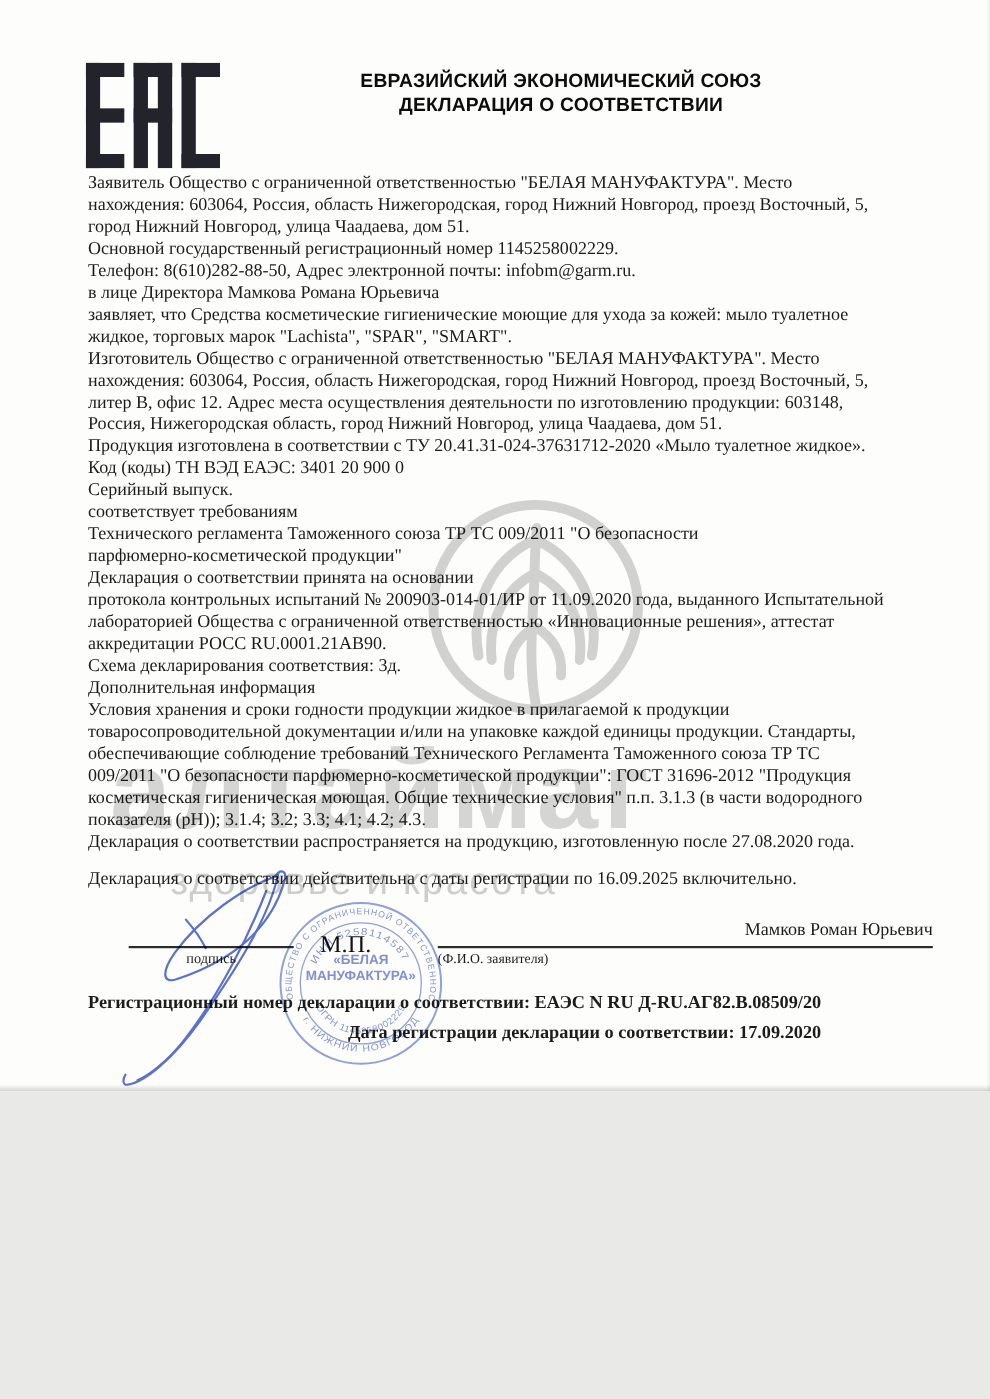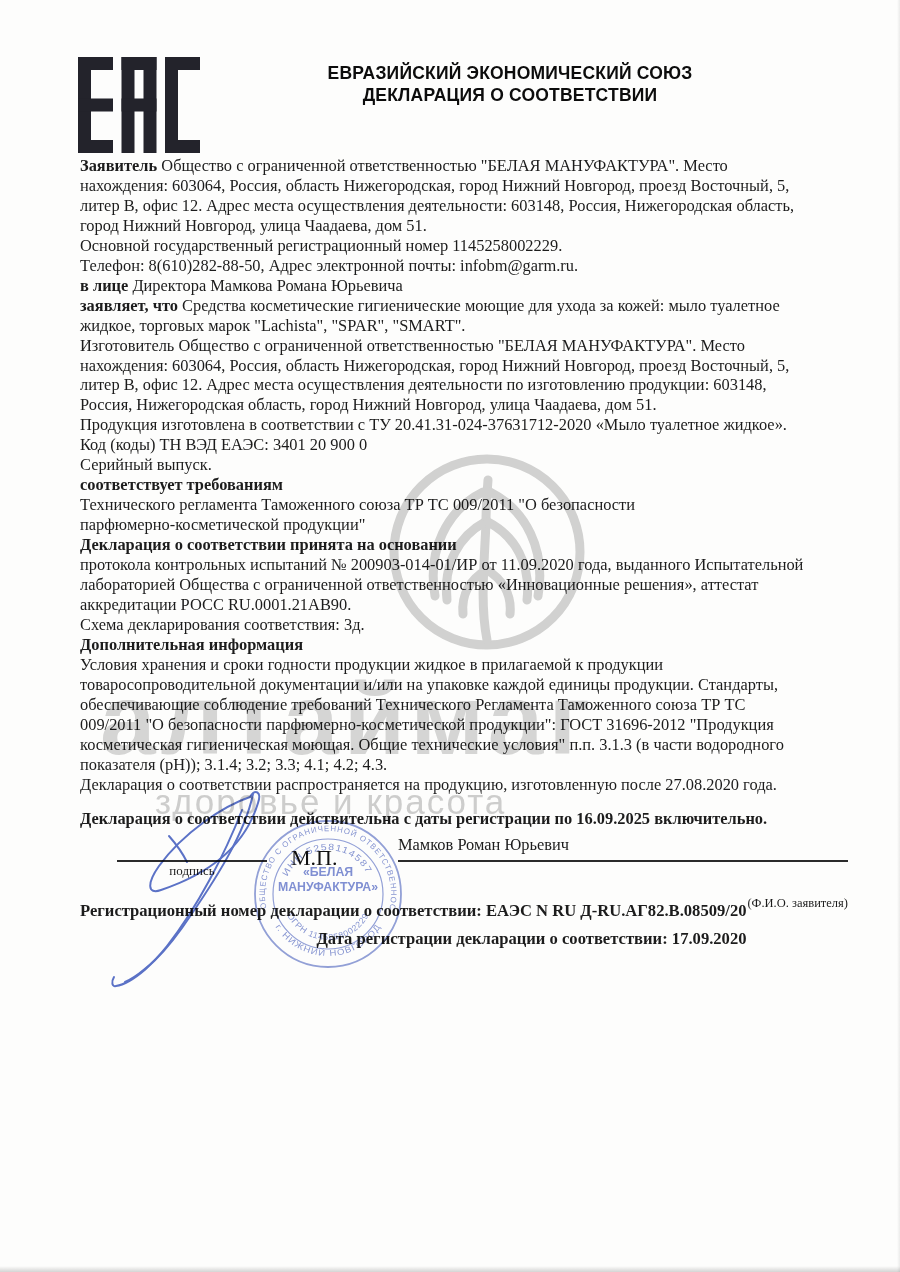--- a/index.html
+++ b/index.html
@@ -1,48 +1,48 @@
 <!DOCTYPE html>
 <html><head>
 <meta charset="utf-8">
 <style>
   html,body{margin:0;padding:0;background:#e9e9e7;}
-  .page{position:relative;width:900px;height:1272px;margin:0 auto;background:#fdfdfc;
+  .page{position:relative;width:900px;height:992px;margin:0 auto;background:#fdfdfc;
         overflow:hidden;font-family:"Liberation Serif",serif;color:#1c1c1c;}
   .page::after{content:"";position:absolute;left:0;right:0;bottom:0;height:6px;
         background:linear-gradient(to bottom,rgba(0,0,0,0),rgba(0,0,0,.16));pointer-events:none;}
   .page::before{content:"";position:absolute;top:0;right:0;bottom:0;width:3px;
         background:linear-gradient(to right,rgba(0,0,0,0),rgba(0,0,0,.07));pointer-events:none;z-index:60;}
 
   .eac{position:absolute;left:78px;top:57px;}
   .title{position:absolute;left:240px;top:63px;width:540px;text-align:center;
         font-family:"Liberation Sans",sans-serif;font-weight:bold;font-size:17.5px;
         line-height:21.5px;color:#0c0c0c;letter-spacing:.2px;}
 
   .body-text{position:absolute;left:80px;top:156px;width:800px;font-size:16.4px;z-index:5;}
   .line{line-height:19.95px;white-space:nowrap;}
   .line.gap{margin-top:14px;}
-  .b{font-weight:bold;}
+  .b{font-weight:normal;}
 
   
   .wm-logo{position:absolute;left:383px;top:452px;mix-blend-mode:multiply;opacity:.8;z-index:8;pointer-events:none;}
   .wm-brand{position:absolute;left:100px;top:662px;width:780px;text-align:left;
         font-family:"Liberation Sans",sans-serif;font-weight:bold;font-size:100px;
         letter-spacing:5px;color:#bcbcbc;opacity:.6;mix-blend-mode:multiply;z-index:8;pointer-events:none;}
   .wm-tag{position:absolute;left:155px;top:782px;width:600px;
         font-family:"Liberation Sans",sans-serif;font-size:35px;letter-spacing:2px;
         color:#c7c7c7;opacity:.85;mix-blend-mode:multiply;z-index:8;pointer-events:none;}
 
   
   .sig-line-left{position:absolute;left:117px;top:860px;width:150px;border-top:2px solid #2b2b2b;z-index:5;}
   .sig-caption{position:absolute;left:117px;top:863px;width:150px;text-align:center;font-size:13px;z-index:5;}
   .mp-label{position:absolute;left:291px;top:845px;font-size:22px;color:#101010;z-index:6;}
   .sig-line-right{position:absolute;left:398px;top:860px;width:450px;border-top:2px solid #2b2b2b;z-index:5;}
-  .applicant-name{position:absolute;left:398px;top:835px;width:450px;text-align:left;font-size:16.4px;z-index:5;}
-  .applicant-caption{position:absolute;left:398px;top:896px;width:450px;text-align:right;font-size:12.5px;z-index:5;}
+  .applicant-name{position:absolute;left:398px;top:835px;width:450px;text-align:right;font-size:16.4px;z-index:5;}
+  .applicant-caption{position:absolute;left:398px;top:864px;width:450px;text-align:left;font-size:12.5px;z-index:5;}
 
   .stamp{position:absolute;left:252px;top:818px;mix-blend-mode:multiply;opacity:.92;z-index:9;pointer-events:none;}
   .stamp text{font-family:"Liberation Sans",sans-serif;}
   .signature{position:absolute;left:95px;top:778px;mix-blend-mode:multiply;z-index:10;pointer-events:none;}
 
   .regblock{position:absolute;left:80px;top:901px;font-weight:bold;font-size:16.6px;z-index:5;text-align:right;}
   .regblock .rline{line-height:20px;white-space:nowrap;}
   .regblock .rline + .rline{margin-top:8px;}
 </style>
 </head>
@@ -67,21 +67,20 @@
   </svg>
 
   <div class="title">
     <div>ЕВРАЗИЙСКИЙ ЭКОНОМИЧЕСКИЙ СОЮЗ</div>
     <div>ДЕКЛАРАЦИЯ О СООТВЕТСТВИИ</div>
   </div>
 
   <div class="body-text">
       <div class="line"><span class="b">Заявитель</span><span> Общество с ограниченной ответственностью "БЕЛАЯ МАНУФАКТУРА". Место</span></div>
       <div class="line"><span>нахождения: 603064, Россия, область Нижегородская, город Нижний Новгород, проезд Восточный, 5,</span></div>
-      <div class="line"><span>литер В, офис 12. Адрес места осуществления деятельности: 603148, Россия, Нижегородская область,</span></div>
       <div class="line"><span>город Нижний Новгород, улица Чаадаева, дом 51.</span></div>
       <div class="line"><span>Основной государственный регистрационный номер 1145258002229.</span></div>
       <div class="line"><span>Телефон: 8(610)282-88-50, Адрес электронной почты: infobm@garm.ru.</span></div>
       <div class="line"><span class="b">в лице</span><span> Директора Мамкова Романа Юрьевича</span></div>
       <div class="line"><span class="b">заявляет, что</span><span> Средства косметические гигиенические моющие для ухода за кожей: мыло туалетное</span></div>
       <div class="line"><span>жидкое, торговых марок "Lachista", "SPAR", "SMART".</span></div>
       <div class="line"><span>Изготовитель Общество с ограниченной ответственностью "БЕЛАЯ МАНУФАКТУРА". Место</span></div>
       <div class="line"><span>нахождения: 603064, Россия, область Нижегородская, город Нижний Новгород, проезд Восточный, 5,</span></div>
       <div class="line"><span>литер В, офис 12. Адрес места осуществления деятельности по изготовлению продукции: 603148,</span></div>
       <div class="line"><span>Россия, Нижегородская область, город Нижний Новгород, улица Чаадаева, дом 51.</span></div>

